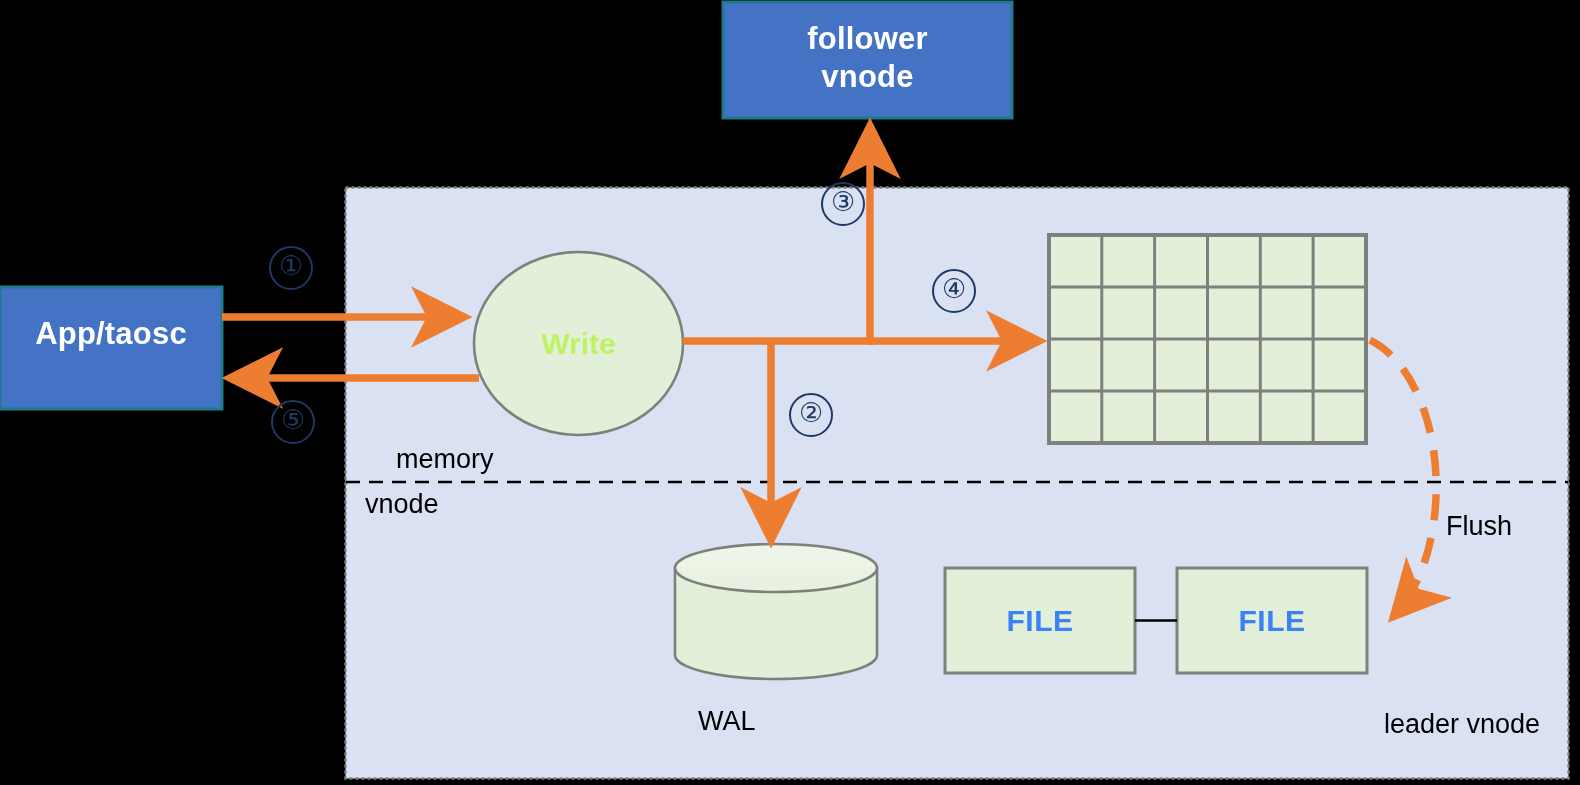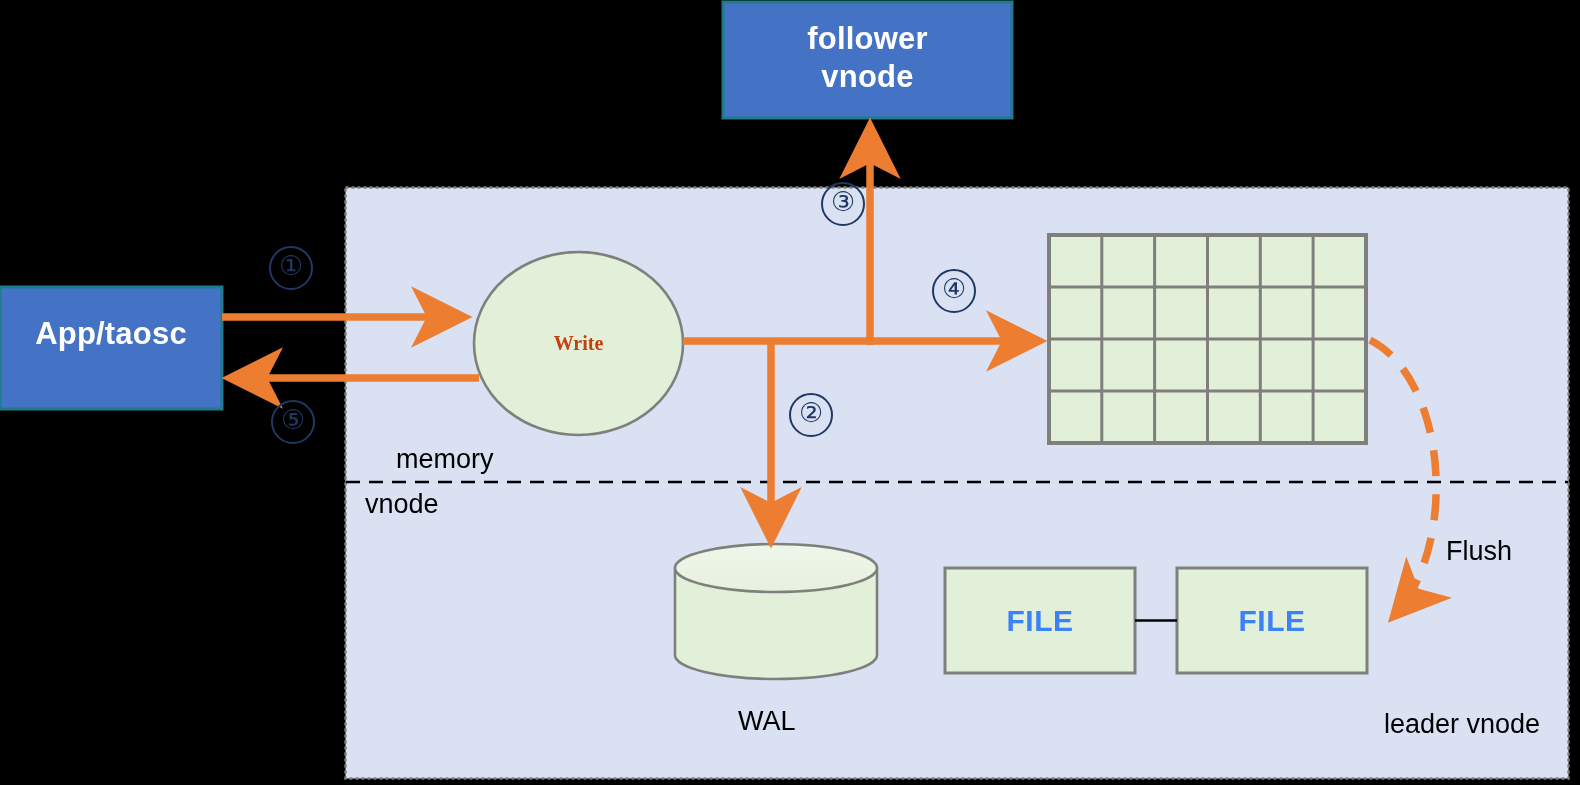--- a/index.html
+++ b/index.html
@@ -35,24 +35,23 @@
   
   .blue-box-label {
     color: #ffffff;
     font-weight: bold;
     font-size: 31px;
     line-height: 1.22;
     letter-spacing: .2px;
   }
   
   .green-label {
-    color: #c2410c;
+    color: #bef264;
     font-weight: bold;
-    font-size: 20px;
-    font-family: Liberation Serif, serif;
+    font-size: 30px;
   }
   .file-label {
     color: #3b82f6;
     font-weight: bold;
     font-size: 30px;
     letter-spacing: .5px;
   }
   
   .caption {
     position: absolute;
@@ -147,23 +146,23 @@
   <div class="node-label green-label" style="left:474px;top:252px;width:209px;height:183px;">Write</div>
 
   <div class="node-label file-label" style="left:945px;top:568px;width:190px;height:105px;">FILE</div>
 
   <div class="node-label file-label" style="left:1177px;top:568px;width:190px;height:105px;">FILE</div>
 
   <div class="caption" style="left:365px;top:444px;margin-left:31px;">memory</div>
 
   <div class="caption" style="left:365px;top:489px;">vnode</div>
 
-  <div class="caption" style="left:738px;top:706px;">WAL</div>
+  <div class="caption" style="left:698px;top:706px;">WAL</div>
 
-  <div class="caption" style="left:1446px;top:536px;">Flush</div>
+  <div class="caption" style="left:1446px;top:511px;">Flush</div>
 
   <div class="caption" style="left:1384px;top:709px;">leader vnode</div>
 
   <div class="step" style="left:269px;top:246px;">①</div>
   <div class="step" style="left:789px;top:393px;">②</div>
   <div class="step" style="left:821px;top:182px;">③</div>
   <div class="step" style="left:932px;top:269px;">④</div>
   <div class="step" style="left:271px;top:400px;">⑤</div>
 
 </div>

